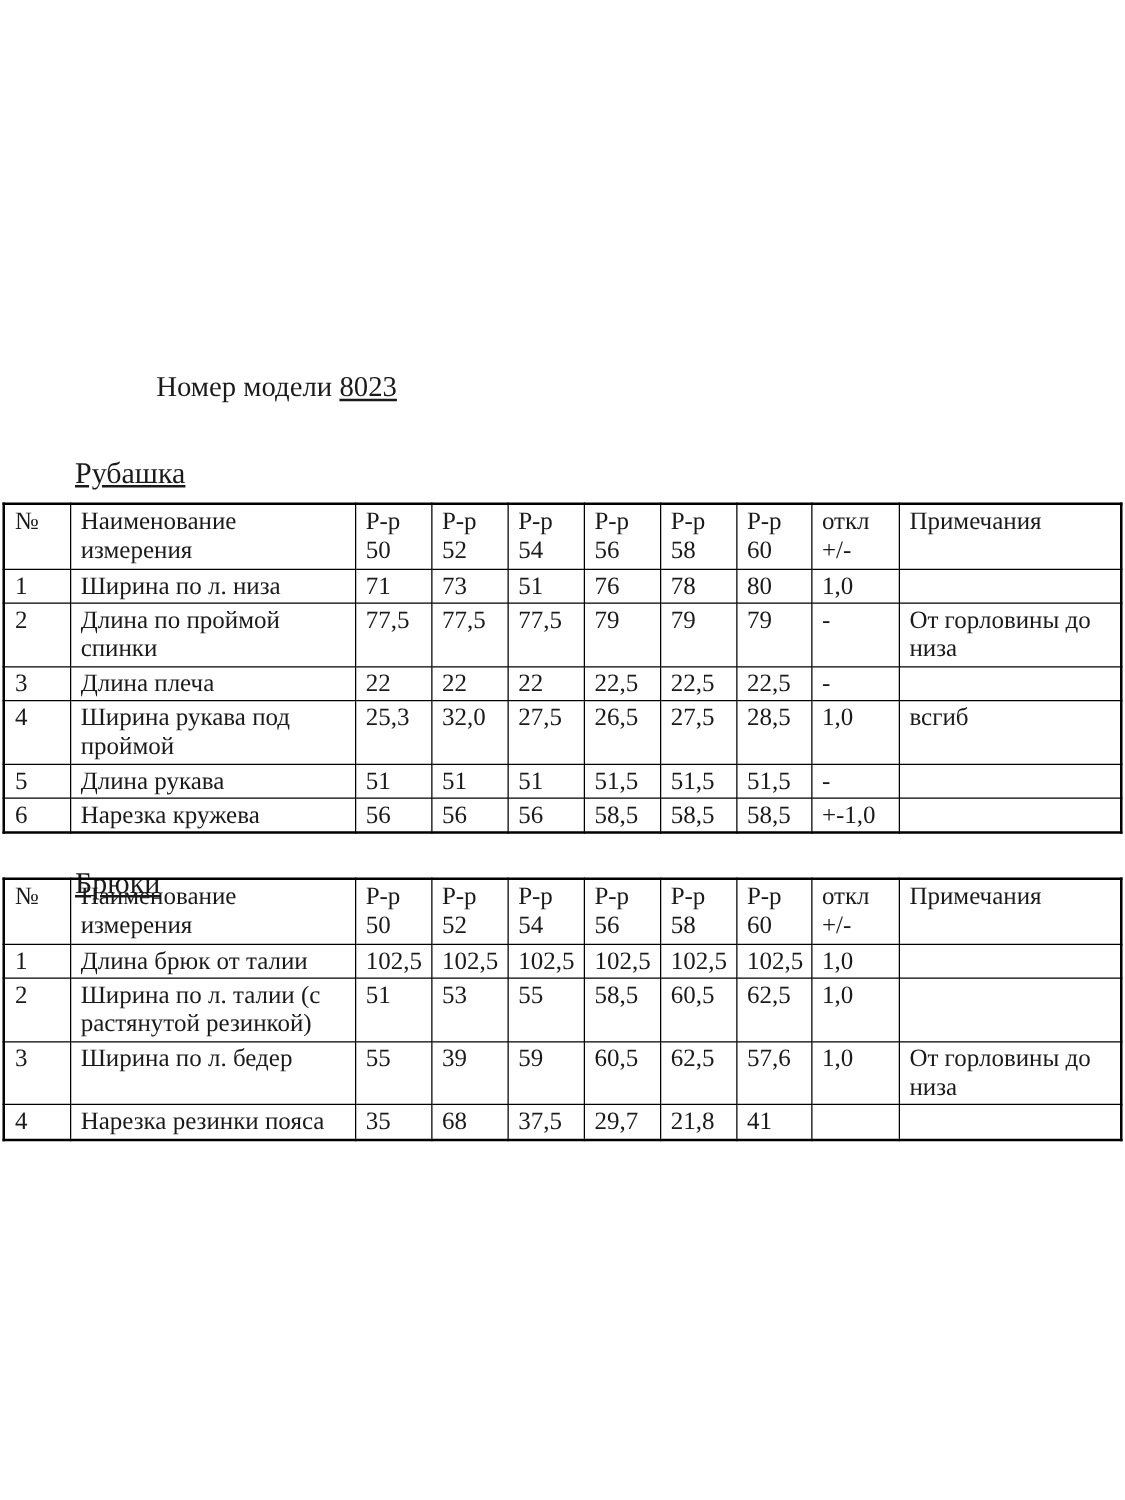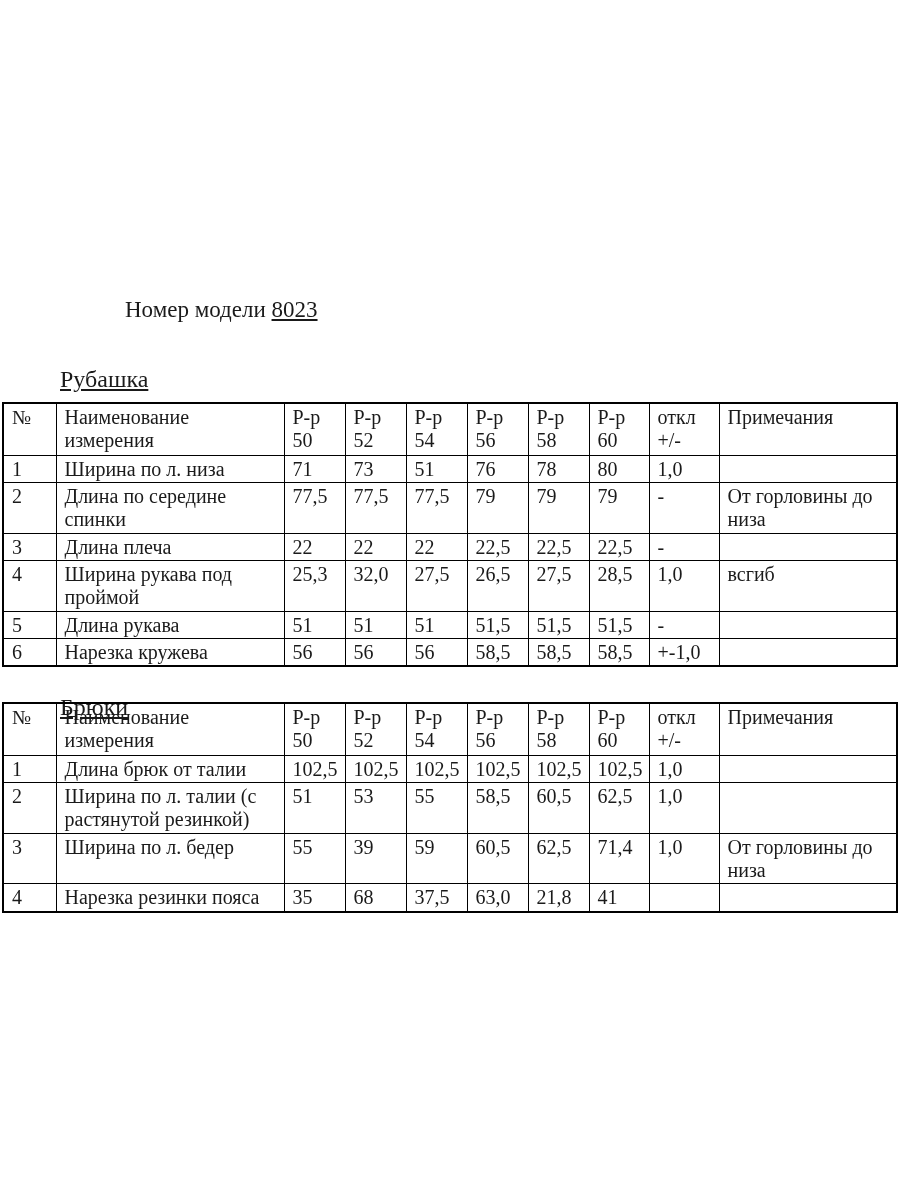--- a/index.html
+++ b/index.html
@@ -120,21 +120,21 @@
       <td>73</td>
       <td>51</td>
       <td>76</td>
       <td>78</td>
       <td>80</td>
       <td>1,0</td>
       <td></td>
     </tr>
     <tr class="r2">
       <td>2</td>
-      <td class="just">Длина по середине спинки</td>
+      <td class="just">Длина по проймой спинки</td>
       <td>77,5</td>
       <td>77,5</td>
       <td>77,5</td>
       <td>79</td>
       <td>79</td>
       <td>79</td>
       <td>-</td>
       <td class="just">От горловины до низа</td>
     </tr>
     <tr class="r1">
@@ -262,31 +262,31 @@
       <td></td>
     </tr>
     <tr class="r2b">
       <td>3</td>
       <td>Ширина по л. бедер</td>
       <td>55</td>
       <td>39</td>
       <td>59</td>
       <td>60,5</td>
       <td>62,5</td>
-      <td>71,4</td>
+      <td>57,6</td>
       <td>1,0</td>
       <td class="just">От горловины до низа</td>
     </tr>
     <tr class="r1b">
       <td>4</td>
       <td>Нарезка резинки пояса</td>
       <td>35</td>
       <td>68</td>
       <td>37,5</td>
-      <td>63,0</td>
+      <td>29,7</td>
       <td>21,8</td>
       <td>41</td>
       <td></td>
       <td></td>
     </tr>
   </tbody>
     </table>
 
 </div>
 

